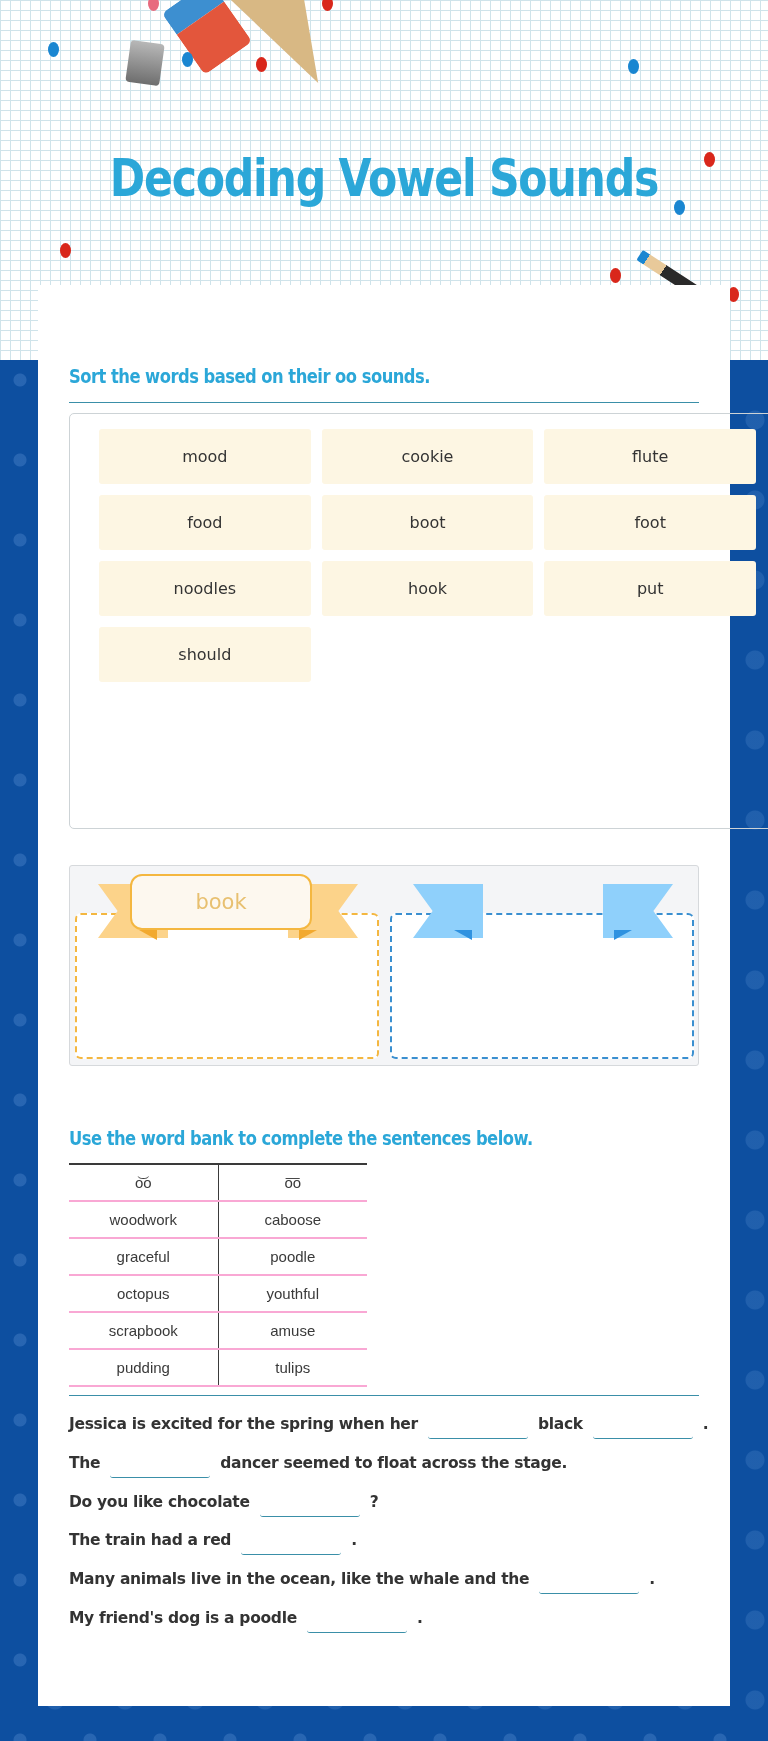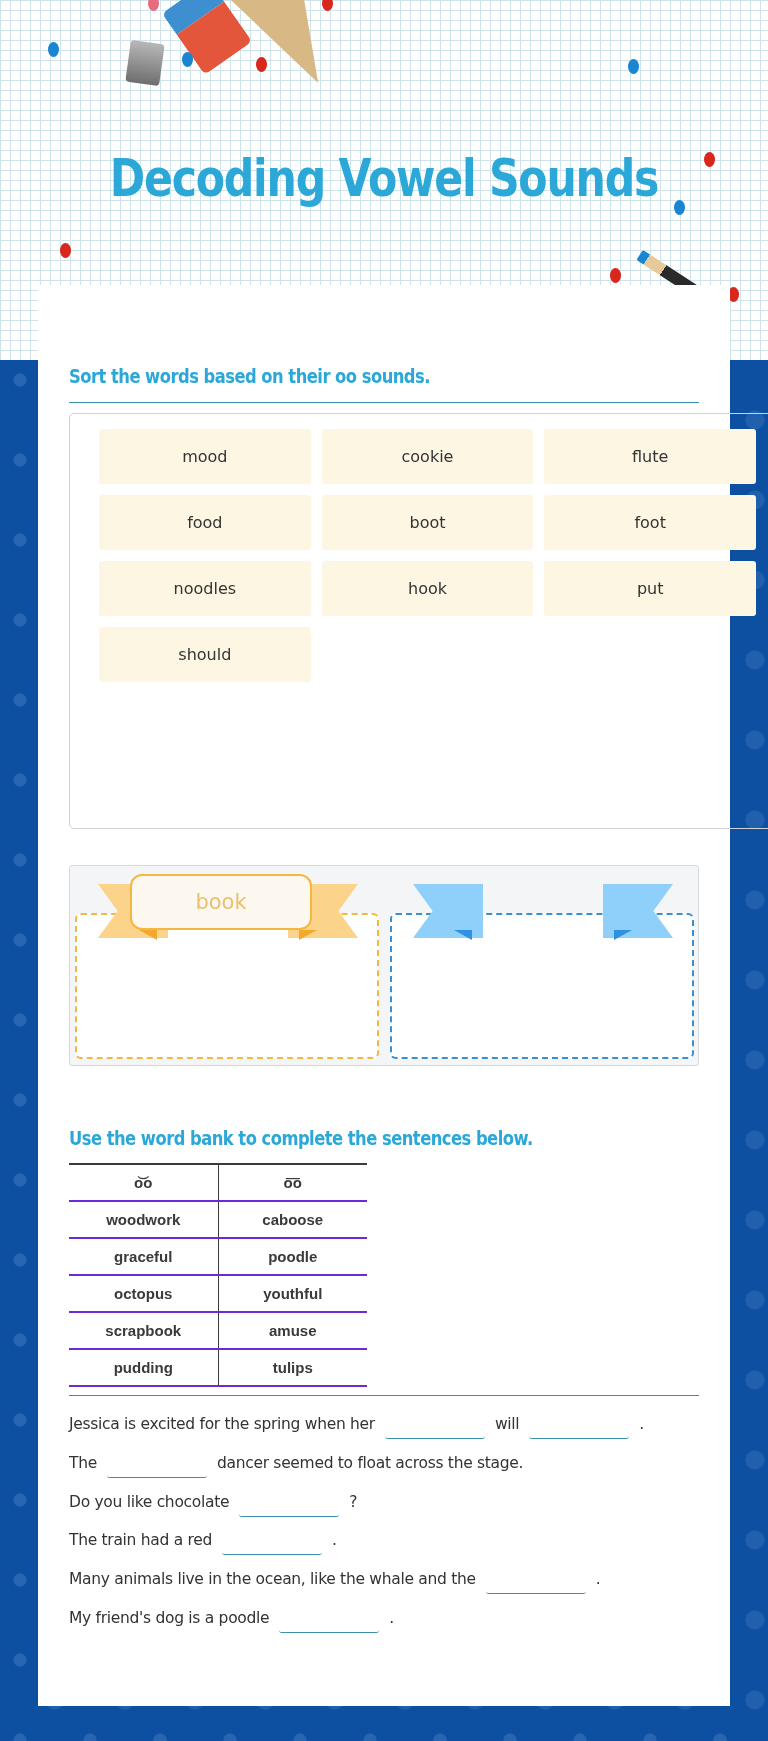--- a/index.html
+++ b/index.html
@@ -101,30 +101,30 @@
   }
   .ribbon.left .label-box { background: #fdf8ef; border-color: #f4b740; color: #e8c070; }
   .ribbon.right .label-box { background: #f2f6fa; border-color: #3a9be6; color: #5a9fd6; }
 
   .bank-table {
     position: absolute; left: 31px; top: 878px; width: 298px;
     border-collapse: collapse;
     font-family: "Liberation Sans", sans-serif; font-size: 15px; color: #3a3a3a;
   }
   .bank-table th, .bank-table td {
-    height: 37px; text-align: center; font-weight: bold;
-    border-top: 2px solid #3a3a3a; border-bottom: 2px solid #6d28d9;
+    height: 37px; text-align: center; font-weight: normal;
+    border-top: 2px solid #3a3a3a; border-bottom: 2px solid #f9a8d4;
   }
   .bank-table th:first-child, .bank-table td:first-child { border-right: 1.5px solid #3a3a3a; width: 149px; }
 
   .sentences { position: absolute; left: 31px; top: 1120px; width: 640px; }
   .sentence {
     height: 38.7px; display: flex; align-items: center;
     font-family: "DejaVu Sans", sans-serif; font-size: 15.5px; color: #333333;
-    white-space: nowrap; letter-spacing: -0.3px;
+    white-space: nowrap; letter-spacing: -0.3px; font-weight: bold;
   }
   .blank {
     display: inline-block; width: 100px; height: 22px; margin: 8px 10px 0 10px;
     border-bottom: 1.5px solid #3a8fa8; border-radius: 0 0 3px 3px;
     background: transparent;
   }
 </style>
 </head>
 <body>
 
@@ -221,21 +221,21 @@
       </tr>
     </tbody>
   </table>
 
   <div class="hr" style="top:1110px"></div>
 
   <div class="sentences">
     <div class="sentence">
       <span>Jessica is excited for the spring when her</span>
       <span class="blank" contenteditable="true" style=""></span>
-      <span>will</span>
+      <span>black</span>
       <span class="blank" contenteditable="true" style=""></span>
       <span>.</span>
     </div>
     <div class="sentence">
       <span>The</span>
       <span class="blank" contenteditable="true" style=""></span>
       <span>dancer seemed to float across the stage.</span>
     </div>
     <div class="sentence">
       <span>Do you like chocolate</span>

